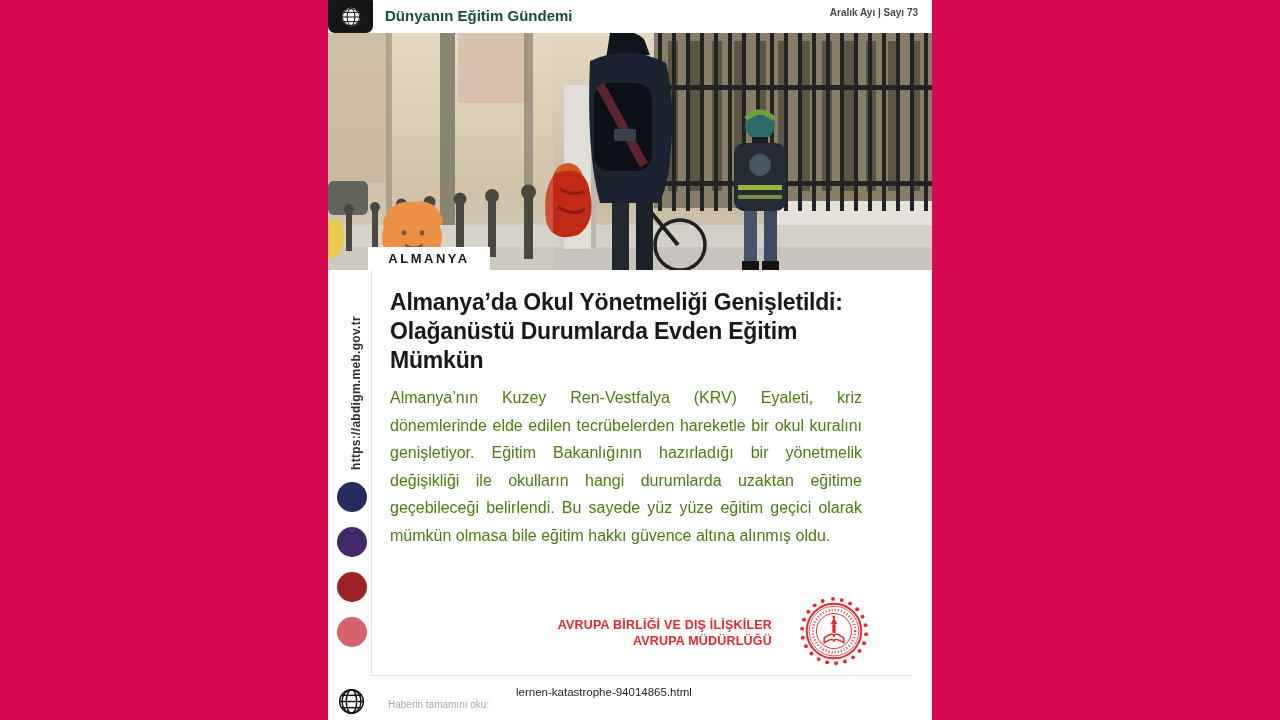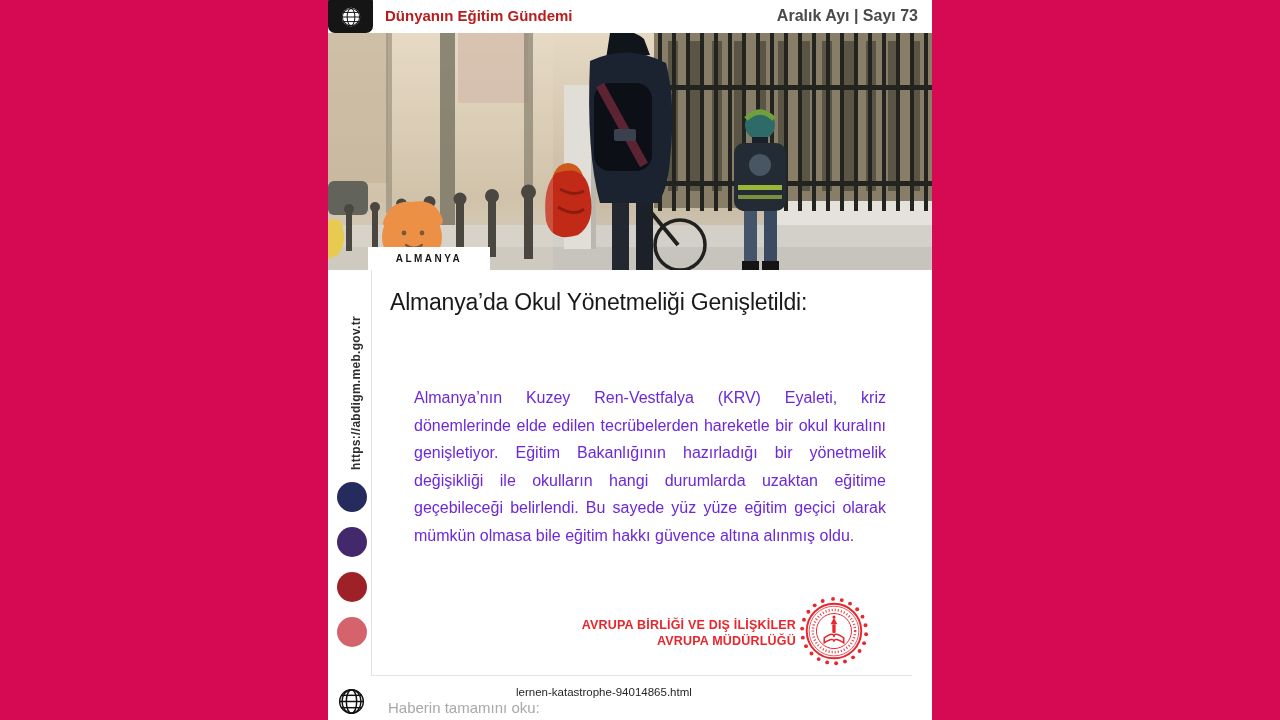--- a/index.html
+++ b/index.html
@@ -15,60 +15,60 @@
   }
   
   .topbar{position:absolute;left:0;top:0;width:604px;height:33px;background:#fff;}
   .applogo{
     position:absolute;left:0;top:-5px;width:45px;height:38px;
     background:#151515;border-radius:7px;
     display:flex;align-items:flex-end;justify-content:center;
   }
   .applogo svg{margin-bottom:5px;}
   .brand{
-    position:absolute;left:57px;top:7px;font-size:15px;font-weight:700;color:#b91c1c;
+    position:absolute;left:57px;top:7px;font-size:15px;font-weight:700;color:#14532d;
   }
   .issue{
-    position:absolute;right:14px;top:7px;font-size:16px;font-weight:700;color:#4a4a4a;
+    position:absolute;right:14px;top:7px;font-size:10px;font-weight:700;color:#4a4a4a;
   }
   
   .photo{position:absolute;left:0;top:33px;width:604px;height:237px;overflow:hidden;}
   .country-tab{
     position:absolute;left:40px;top:247px;width:122px;height:23px;background:#ffffff;
     display:flex;align-items:center;justify-content:center;
-    font-size:10px;font-weight:700;letter-spacing:2.5px;color:#161616;
+    font-size:13px;font-weight:700;letter-spacing:2.5px;color:#161616;
   }
   
   .v-divider{position:absolute;left:43px;top:270px;width:1px;height:405px;background:#e3e3e3;}
   .side-url{
     position:absolute;left:21px;top:470px;
     transform:rotate(-90deg);transform-origin:0 0;
     white-space:nowrap;font-size:12px;font-weight:700;color:#2f2f2f;letter-spacing:.3px;
   }
   .dot{position:absolute;left:9px;width:30px;height:30px;border-radius:50%;}
   
   .title{
     position:absolute;left:62px;top:288px;width:500px;
-    font-size:23px;line-height:29px;font-weight:400;color:#191919;letter-spacing:-.2px;
+    font-size:23px;line-height:29px;font-weight:700;color:#191919;letter-spacing:-.2px;
   }
   .bodytext{
     position:absolute;left:62px;top:384px;width:472px;
-    font-size:16px;line-height:27.5px;color:#6d28d9;text-align:justify;margin-left:24px;
+    font-size:16px;line-height:27.5px;color:#4d7c0f;text-align:justify;
   }
   
   .orgblock{
-    position:absolute;top:594px;right:62px;display:flex;align-items:center;gap:0;
+    position:absolute;top:594px;right:62px;display:flex;align-items:center;gap:24px;
   }
   .orgtext{
     text-align:right;font-size:12.5px;line-height:16px;font-weight:700;color:#e8262e;letter-spacing:.2px;
   }
   
   .h-divider{position:absolute;left:43px;top:675px;width:541px;height:1px;background:#e3e3e3;}
   .footer-globe{position:absolute;left:10px;top:688px;}
-  .read-label{position:absolute;left:60px;top:699px;font-size:15px;color:#a8a8a8;}
+  .read-label{position:absolute;left:60px;top:699px;font-size:10px;color:#a8a8a8;}
   .footer-url{
     position:absolute;left:188px;top:685px;width:300px;
     font-size:11.5px;line-height:14.5px;color:#262626;
   }
 </style>
 </head>
 <body>
 
 <div class="card">
 
@@ -237,20 +237,21 @@
 
   <div class="v-divider"></div>
   <div class="side-url">https://abdigm.meb.gov.tr</div>
   <div class="dot" style="top: 482px; background: rgb(38, 43, 94);"></div>
   <div class="dot" style="top: 527px; background: rgb(67, 41, 107);"></div>
   <div class="dot" style="top: 572px; background: rgb(158, 33, 39);"></div>
   <div class="dot" style="top: 617px; background: rgb(212, 99, 108);"></div>
 
   <div class="title">
     <span style="display:block">Almanya’da Okul Yönetmeliği Genişletildi:</span>
+    <span style="display:block">Olağanüstü Durumlarda Evden Eğitim Mümkün</span>
   </div>
   <div class="bodytext">Almanya’nın Kuzey Ren-Vestfalya (KRV) Eyaleti, kriz dönemlerinde elde edilen tecrübelerden hareketle bir okul kuralını genişletiyor. Eğitim Bakanlığının hazırladığı bir yönetmelik değişikliği ile okulların hangi durumlarda uzaktan eğitime geçebileceği belirlendi. Bu sayede yüz yüze eğitim geçici olarak mümkün olmasa bile eğitim hakkı güvence altına alınmış oldu.</div>
 
   <div class="orgblock">
     <div class="orgtext">
       <span style="display:block">AVRUPA BİRLİĞİ VE DIŞ İLİŞKİLER</span>
       <span style="display:block">AVRUPA MÜDÜRLÜĞÜ</span>
     </div>
     <svg width="74" height="78" viewBox="0 0 76 80">
       <g fill="#e8262e">

